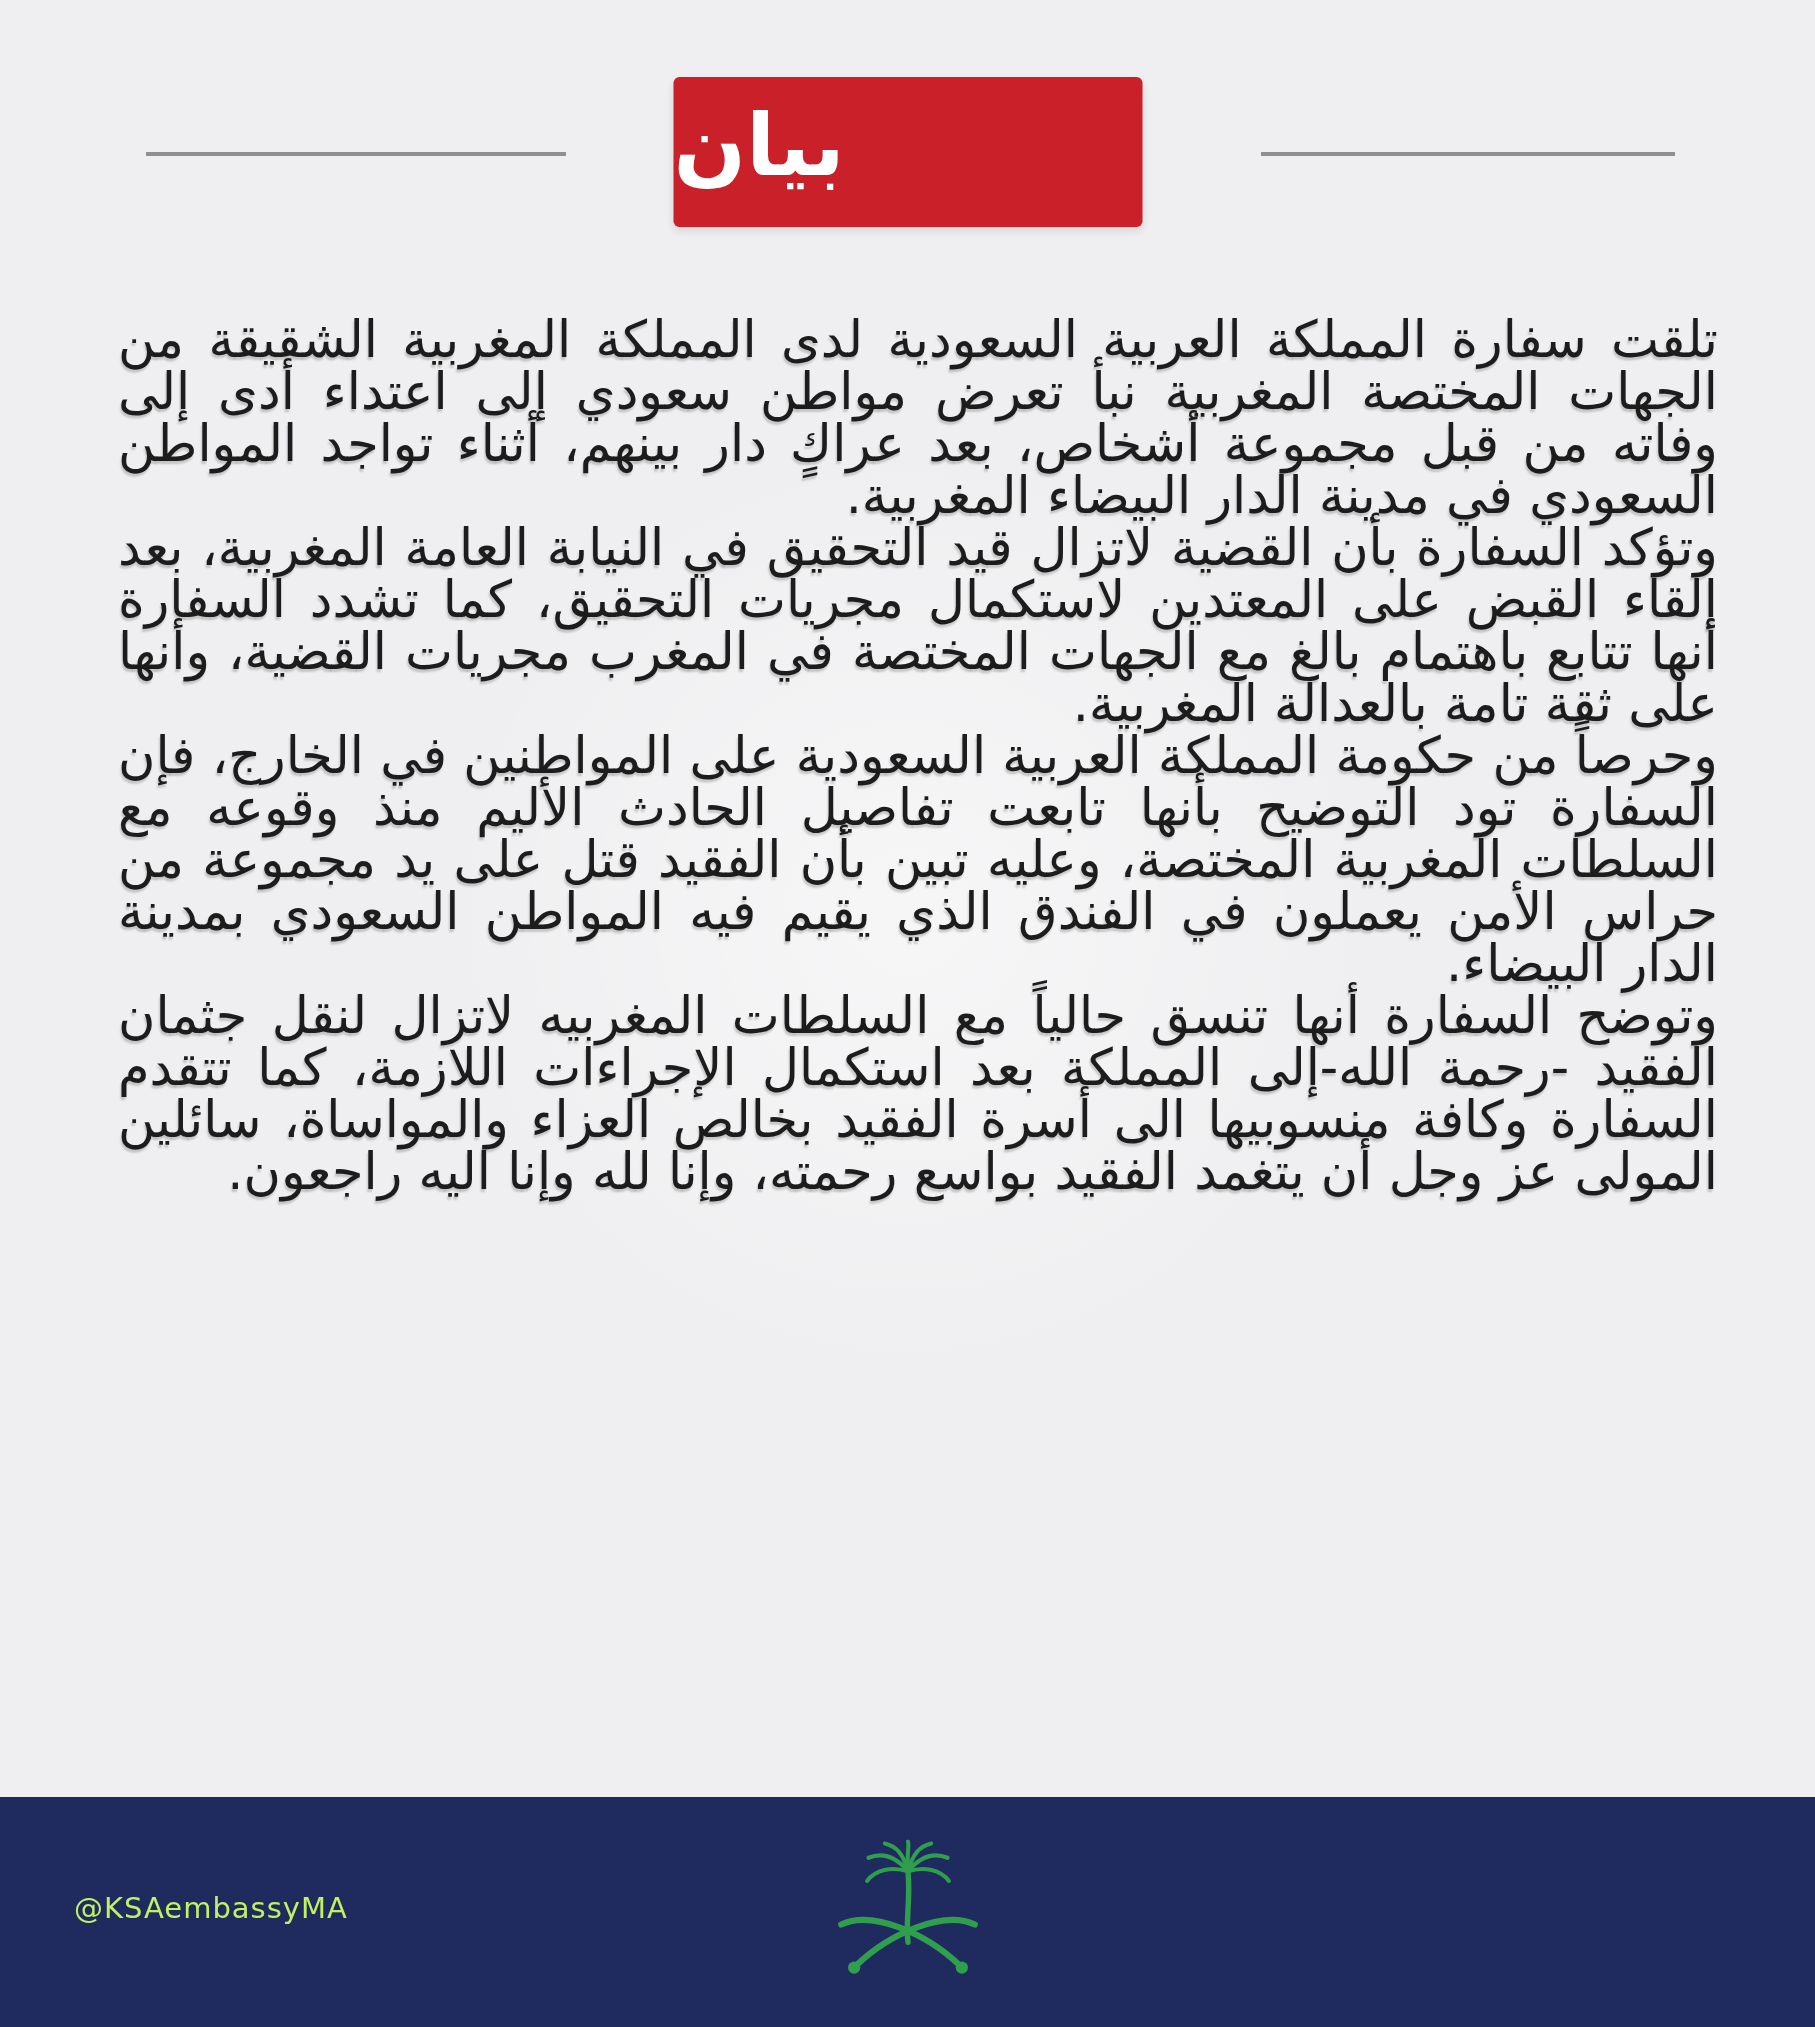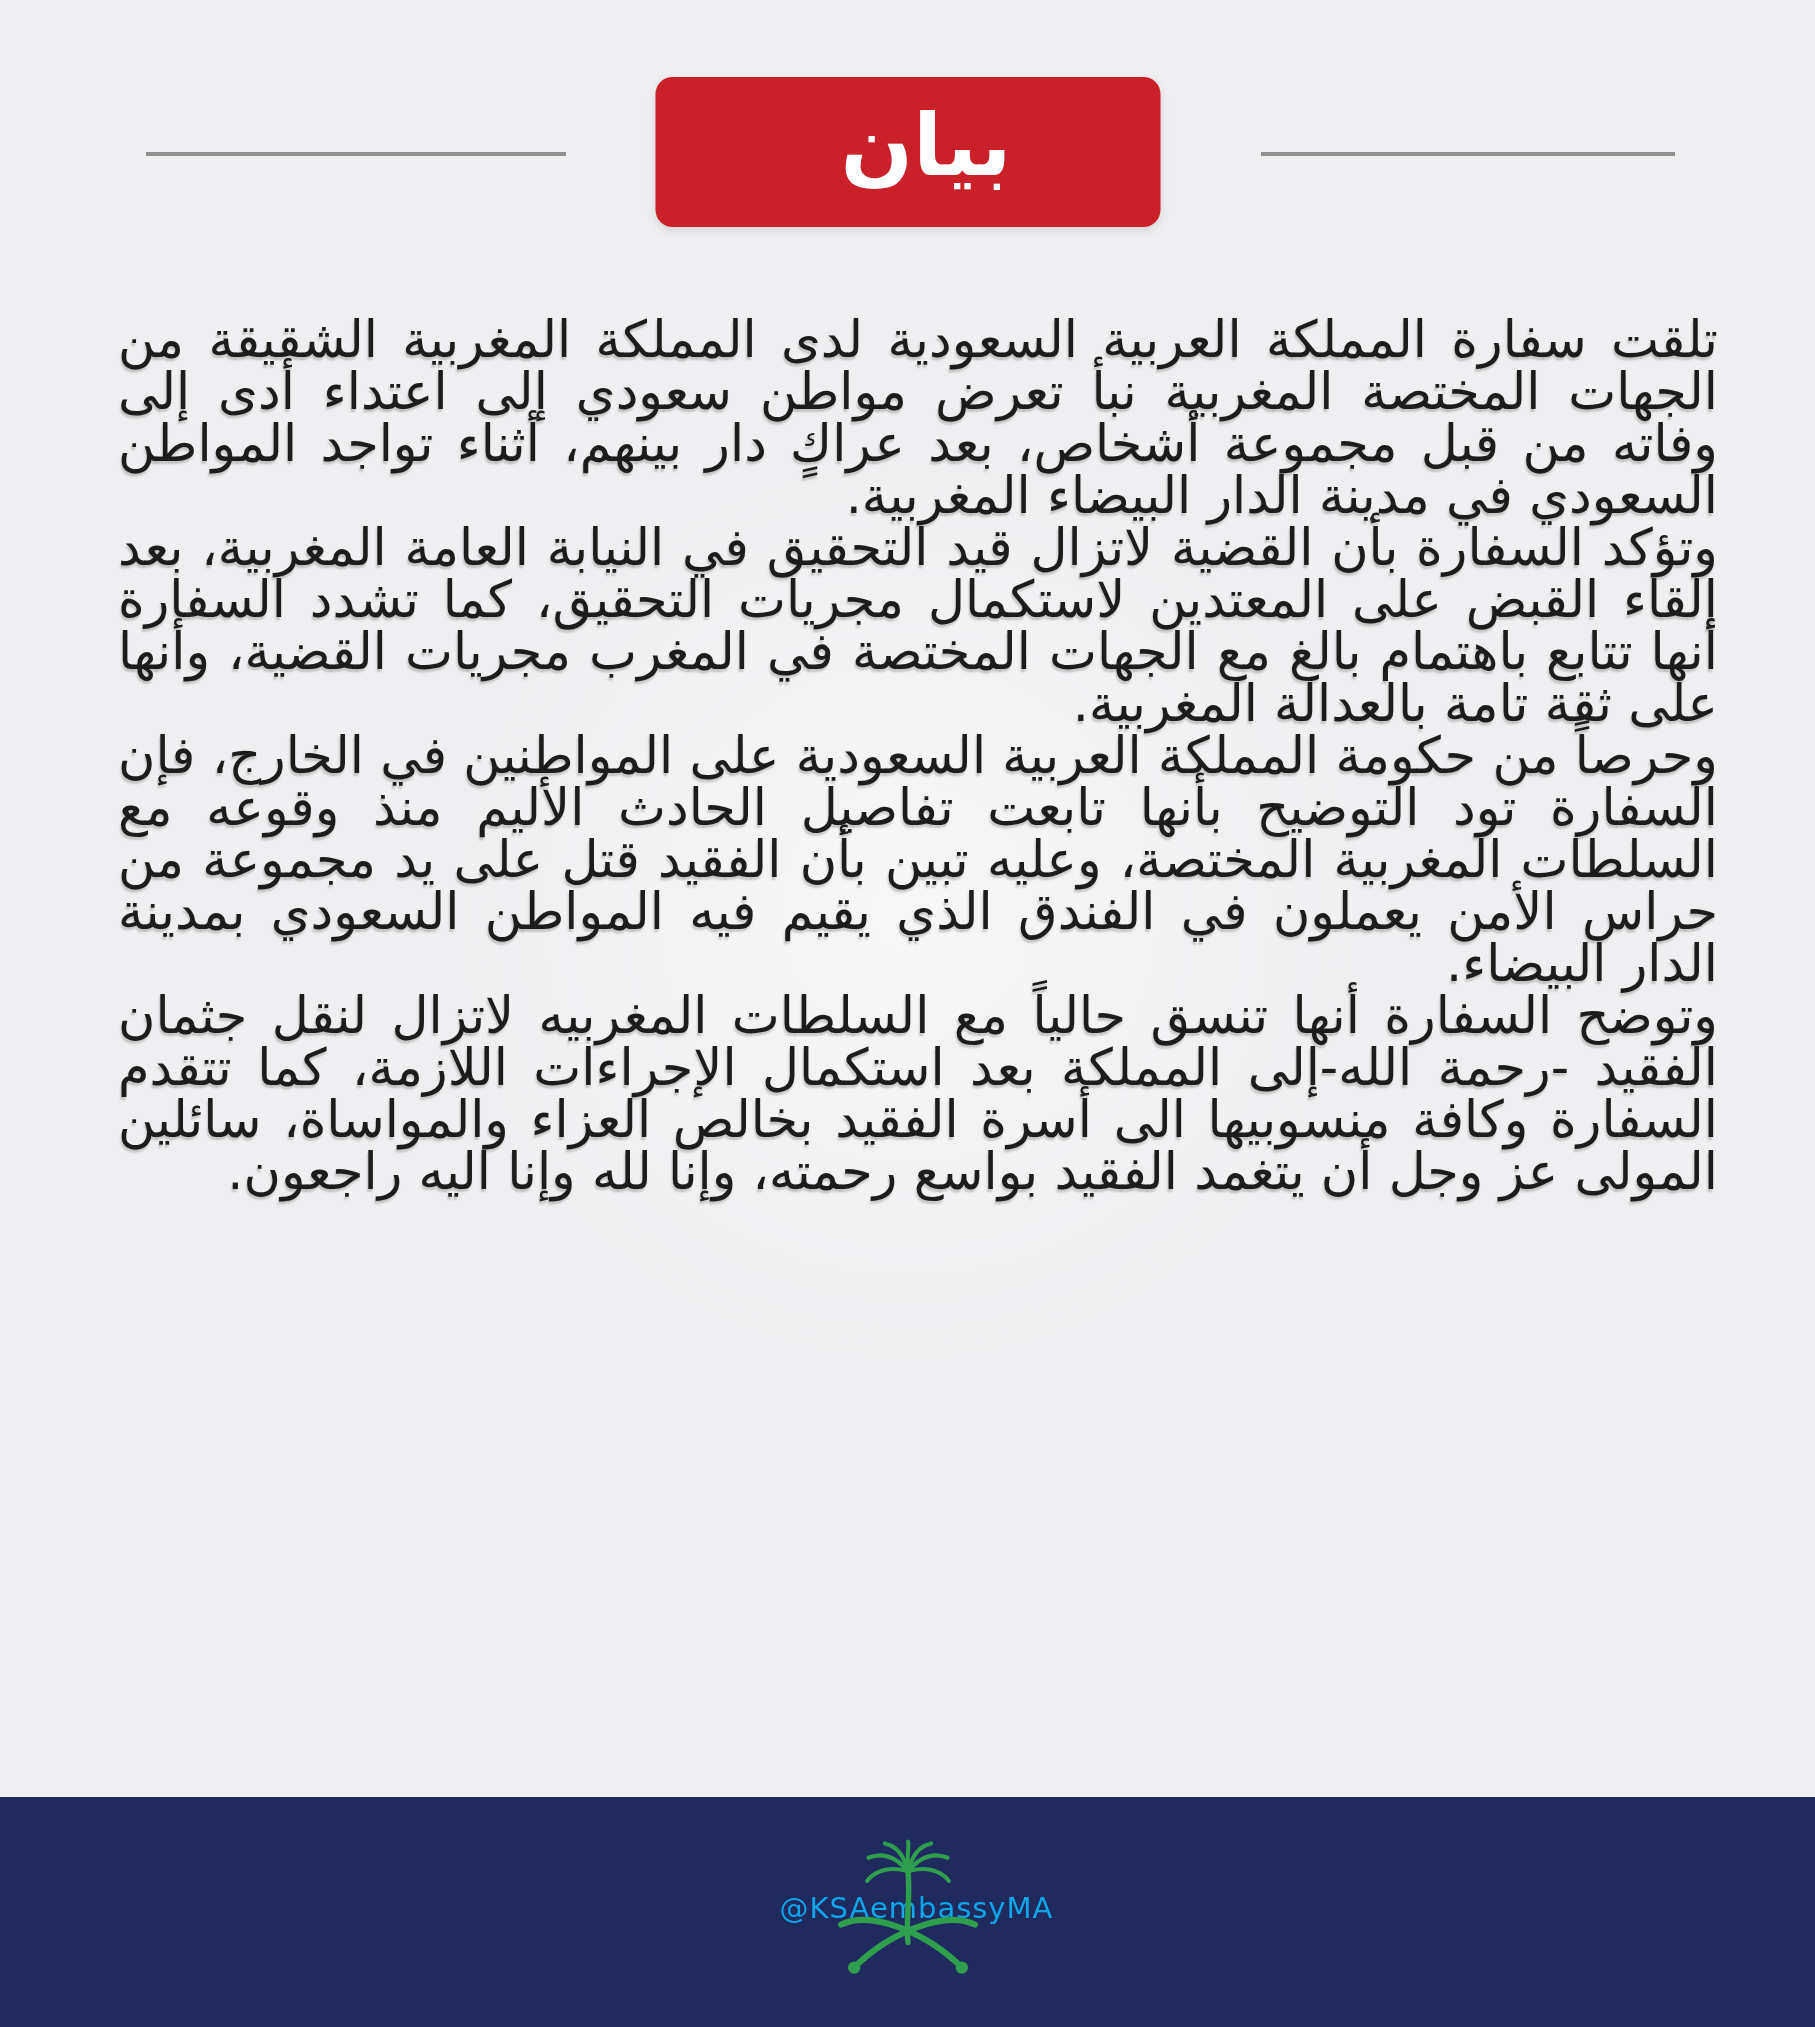--- a/index.html
+++ b/index.html
@@ -30,26 +30,24 @@
   .h-line.right { right: 141px; width: 414px; }
 
   .badge {
     position: absolute;
     top: 77px;
     left: 50%;
     transform: translateX(-50%);
     width: 469px;
     height: 150px;
     background: #c9202a;
-    border-radius: 17px;
+    border-radius: 6px;
     display: flex;
     align-items: center;
-    justify-content: center;
     box-shadow: 0 4px 8px rgba(0,0,0,0.10);
-    padding-left: 36px;
   }
   .badge-label {
     color: #ffffff;
     font-size: 85px;
     font-weight: bold;
     line-height: 1;
     padding-bottom: 14px;
     direction: rtl;
   }
 
@@ -70,24 +68,24 @@
 
   
   .footer {
     position: absolute;
     left: 0; bottom: 0;
     width: 100%;
     height: 231px;
     background: #1f2a5e;
     display: flex;
     align-items: center;
-    justify-content: center;
+    justify-content: flex-start;
     box-sizing: border-box;
     padding: 0 57px 0 74px;
-    color: #0ea5e9;
+    color: #bef264;
   }
 
   .footer-left { direction: ltr; text-align: left; }
   .social-handle { font-size: 29px; letter-spacing: 1px; margin-bottom: 10px; }
   .website-url  { font-size: 41px; }
 
   .emblem-wrap {
     position: absolute;
     left: 50%;
     top: 50%;

